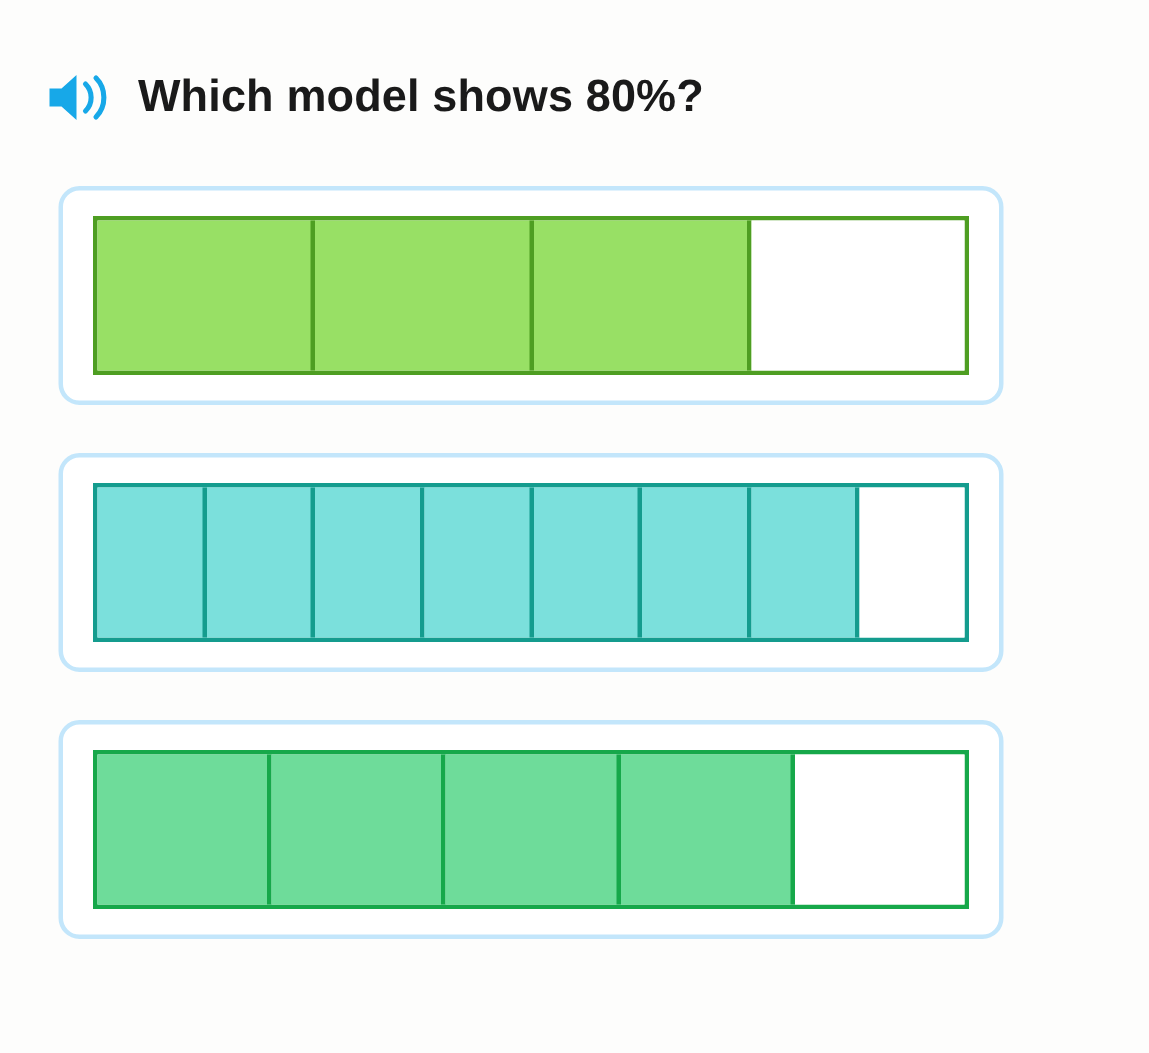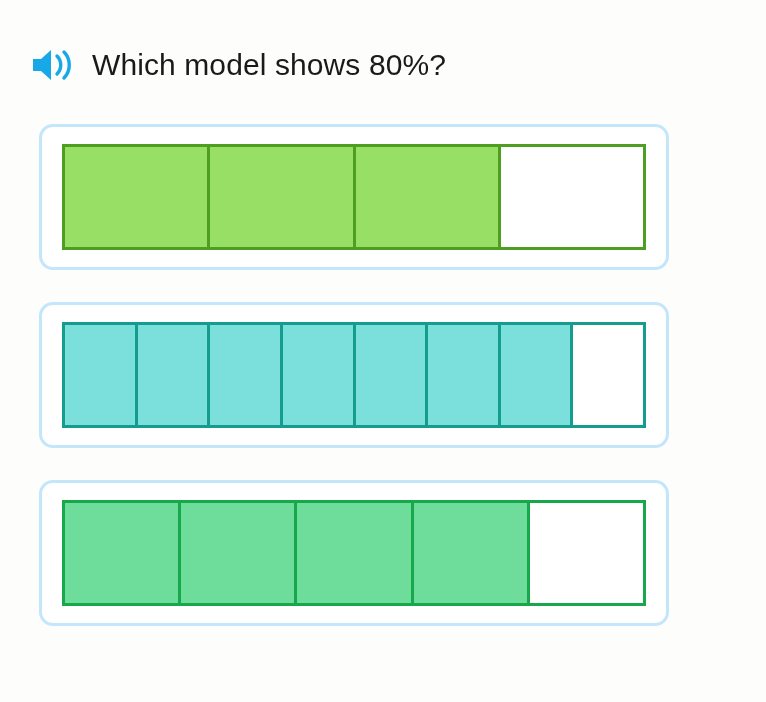--- a/index.html
+++ b/index.html
@@ -13,20 +13,21 @@
     background: #fdfdfc;
     font-family: "Liberation Sans", "DejaVu Sans", sans-serif;
     overflow: hidden;
   }
 
   .page {
     position: relative;
     width: 766px;
     height: 702px;
     box-sizing: border-box;
+    font-weight: bold;
   }
 
   
   .question-row {
     position: absolute;
     left: 30px;
     top: 38px;
     display: flex;
     align-items: center;
     gap: 18px;

